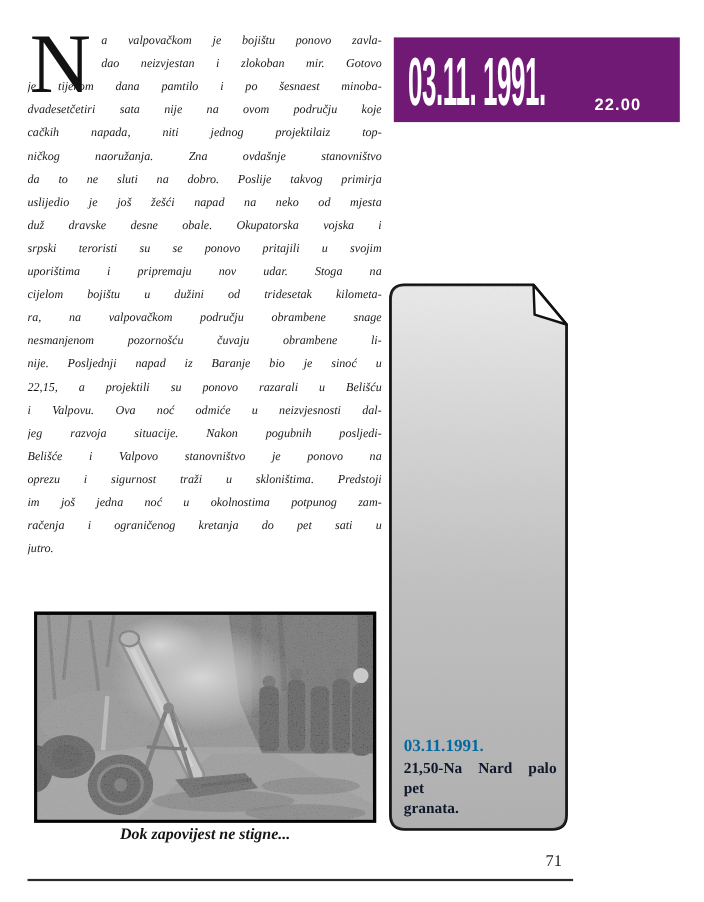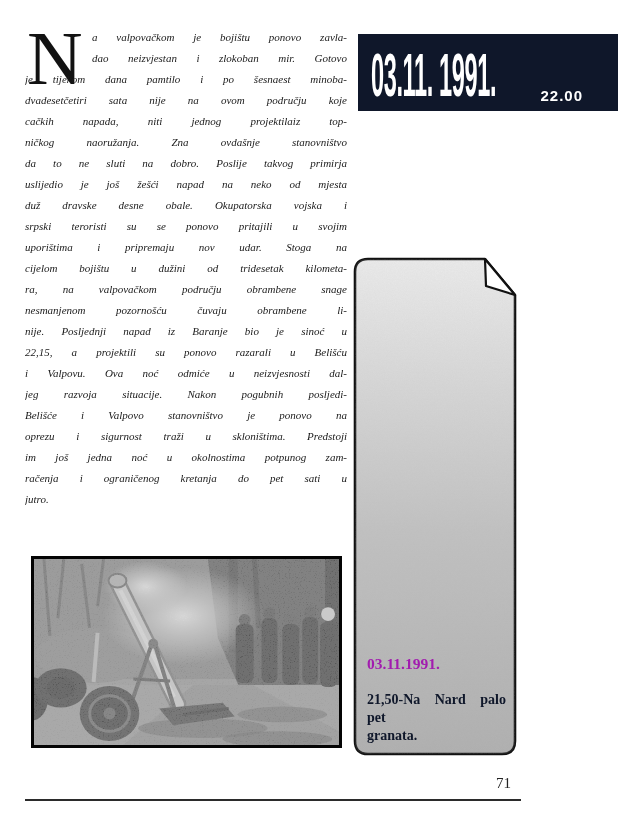--- a/index.html
+++ b/index.html
@@ -36,21 +36,21 @@
     position:absolute; right:35px; bottom:7px;
     font-family:"Liberation Sans", sans-serif; font-weight:bold; font-size:15px;
     letter-spacing:1px;
     margin-left:36px;
   }
 
   
   .panel { position:absolute; left:352px; top:256px; width:166px; height:501px; }
   .panel svg { position:absolute; left:0; top:0; width:100%; height:100%; }
   .panel-text { position:absolute; left:15px; right:12px; bottom:12px; }
-  .panel-date { font-weight:bold; font-size:15.5px; font-style:normal; margin-bottom:18px; color:#a21caf; }
+  .panel-date { font-weight:bold; font-size:15.5px; font-style:normal; margin-bottom:3px; color:#0369a1; }
   .panel-line {
     font-weight:bold; font-size:14px; line-height:18px; color:#0f172a;
     text-align:justify; text-align-last:justify; overflow:hidden;
   }
   .panel-line.last { text-align-last:left; }
 
   
   .photo-frame {
     position:absolute; left:31px; top:556px; width:311px; height:192px;
     border:3px solid #040404; box-sizing:border-box; background:#8e8e8e;
@@ -91,21 +91,21 @@
       <div class="tline">22,15, a projektili su ponovo razarali u Belišću</div>
       <div class="tline">i Valpovu. Ova noć odmiće u neizvjesnosti dal-</div>
       <div class="tline">jeg razvoja situacije. Nakon pogubnih posljedi-</div>
       <div class="tline">Belišće i Valpovo stanovništvo je ponovo na</div>
       <div class="tline">oprezu i sigurnost traži u skloništima. Predstoji</div>
       <div class="tline">im još jedna noć u okolnostima potpunog zam-</div>
       <div class="tline">račenja i ograničenog kretanja do pet sati u</div>
       <div class="tline last">jutro.</div>
     </div>
 
-  <div class="banner" style="background: #0f172a; color: rgb(255, 255, 255); text-align: center;">
+  <div class="banner" style="background: #701a75; color: rgb(255, 255, 255); text-align: center;">
     <div class="banner-date">03.11. 1991.</div>
     <div class="banner-time">22.00</div>
   </div>
 
   <div class="panel">
     <svg viewBox="0 0 166 501" preserveAspectRatio="none">
       <defs>
         <linearGradient id="pg" x1="0" y1="0" x2="0" y2="1">
           <stop offset="0" stop-color="#efefef"></stop>
           <stop offset="0.25" stop-color="#d9d9d9"></stop>
@@ -191,17 +191,18 @@
       <line x1="150" y1="158" x2="196" y2="152" stroke="#2a2a2a" stroke-width="3"></line>
       <ellipse cx="-2" cy="142" rx="16" ry="22" fill="#262626"></ellipse>
       <ellipse cx="27" cy="131" rx="26" ry="20" fill="#2e2e2e"></ellipse>
       <ellipse cx="27" cy="131" rx="14" ry="11" fill="#242424"></ellipse>
       <ellipse cx="76" cy="157" rx="30" ry="28" fill="#333333"></ellipse>
       <ellipse cx="76" cy="157" rx="20" ry="18" fill="#2b2b2b" stroke="#5f5f5f" stroke-width="3"></ellipse>
       <circle cx="76" cy="157" r="6" fill="#555555"></circle>
       <rect width="307" height="189" filter="url(#phgrain)" opacity="0.45"></rect>
     </svg>
   </div>
+  <div class="caption">Dok zapovijest ne stigne...</div>
 
   <div class="pagenum">71</div>
   <div class="rule"></div>
 
 </div>
 
 </body></html>

